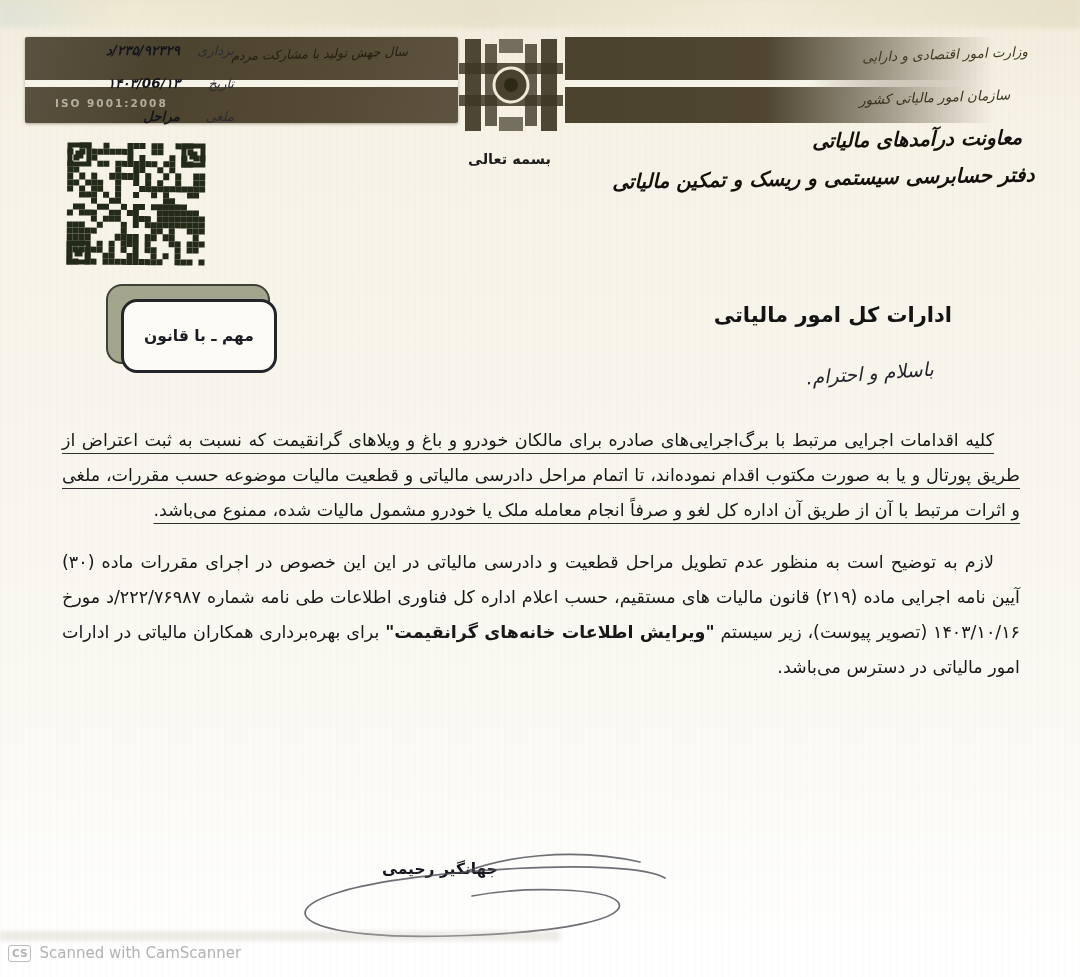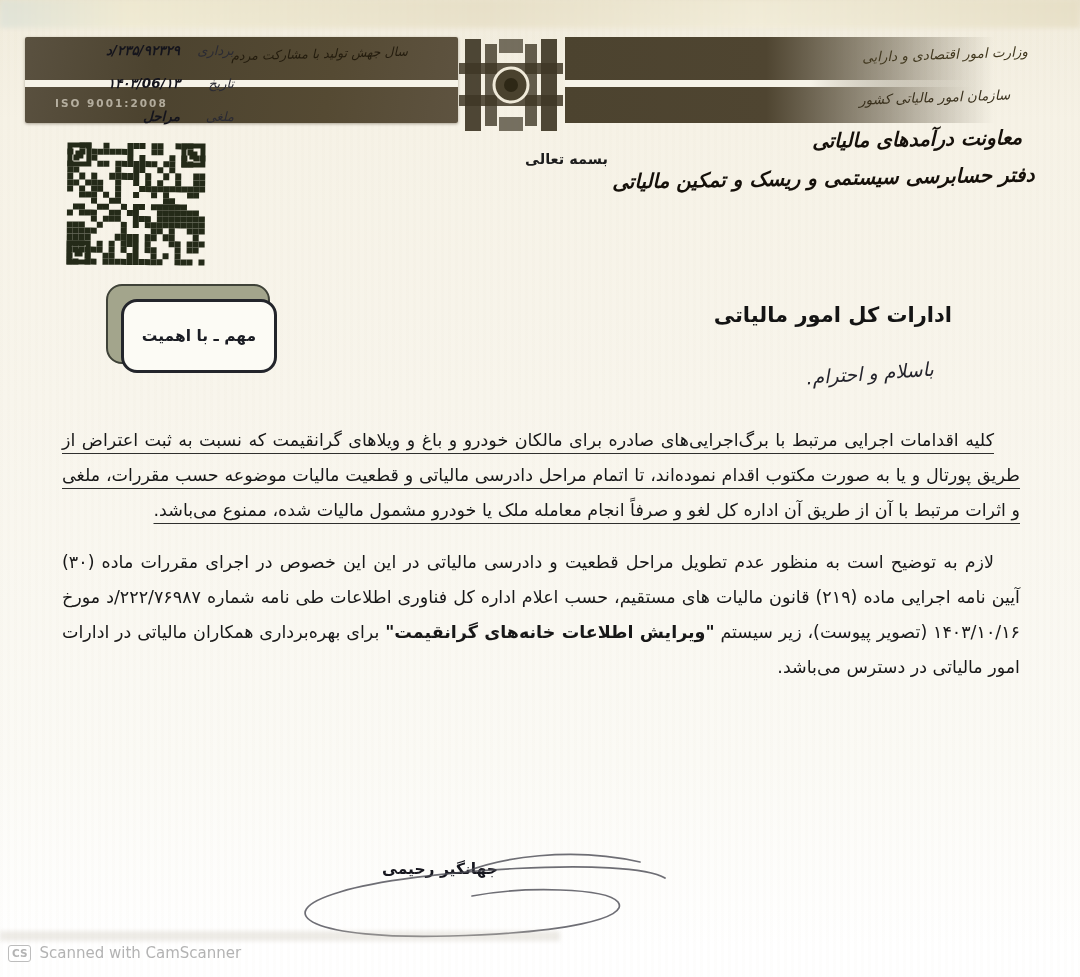--- a/index.html
+++ b/index.html
@@ -48,21 +48,21 @@
   .lh1{top:46px;right:52px;font-size:13.5px;color:#41381f;transform:rotate(-2deg)}
   .lh2{top:89px;right:70px;font-size:13.5px;color:#39301c;transform:rotate(-2deg)}
   .lh3{top:127px;right:58px;font-size:20px;font-weight:bold;color:#15100a;transform:rotate(-1deg)}
   .lh4{top:166px;right:46px;font-size:20px;font-weight:bold;color:#15100a;transform:rotate(-1deg)}
   
   .ref{position:absolute;top:42px;left:14px;width:220px;direction:rtl}
   .ref-row{display:flex;align-items:baseline;gap:12px;height:33px}
   .ref-label{font-size:13px;font-style:italic;color:#2b2b33;min-width:42px}
   .ref-value{font-size:13.5px;font-weight:bold;font-style:italic;color:#14141c;letter-spacing:.5px}
   
-  .bismillah{position:absolute;top:151px;left:468px;width:140px;text-align:right;
+  .bismillah{position:absolute;top:151px;left:468px;width:140px;text-align:left;
     font-size:14.5px;font-weight:bold;color:#1d1d1d;direction:rtl}
   
   .qr{position:absolute;left:67px;top:143px;width:138px;height:122px;transform:rotate(.5deg)}
   .qr-grid{position:absolute;inset:0;display:grid;grid-template-columns:repeat(23,1fr);grid-auto-rows:1fr}
   .qr-grid i{background:#242a18;display:block}
   .finder{position:absolute;width:24px;height:24px;border:5px solid #242a18;box-sizing:border-box}
   .finder::after{content:"";position:absolute;inset:3px;background:#242a18}
   .finder.tl{left:0;top:0}.finder.tr{right:0;top:0}.finder.bl{left:0;bottom:0}
   
   .stamp{position:absolute;left:106px;top:284px;width:190px;height:100px}
@@ -615,21 +615,21 @@
       <i style="background:transparent"></i>
       <i style=""></i>
     </div>
   <div class="finder tl"></div>
   <div class="finder tr"></div>
   <div class="finder bl"></div>
 </div>
 
 <div class="stamp">
   <div class="stamp-back"></div>
-  <div class="stamp-front">مهم ـ با اهمیت</div>
+  <div class="stamp-front">مهم ـ با قانون</div>
 </div>
 
 <div class="recipient">ادارات کل امور مالیاتی</div>
 <div class="salutation">باسلام و احترام.</div>
 
 <div class="letter-body">
   <p class="p2">کلیه اقدامات اجرایی مرتبط با برگ‌اجرایی‌های صادره برای مالکان خودرو و باغ و ویلاهای گرانقیمت که نسبت به ثبت اعتراض از طریق پورتال و یا به صورت مکتوب اقدام نموده‌اند، تا اتمام مراحل دادرسی مالیاتی و قطعیت مالیات موضوعه حسب مقررات، ملغی و اثرات مرتبط با آن از طریق آن اداره کل لغو و صرفاً انجام معامله ملک یا خودرو مشمول مالیات شده، ممنوع می‌باشد.</p>
   <p class="p3"><span>لازم به توضیح است به منظور عدم تطویل مراحل قطعیت و دادرسی مالیاتی در این این خصوص در اجرای مقررات ماده (۳۰) آیین نامه اجرایی ماده (۲۱۹) قانون مالیات های مستقیم، حسب اعلام اداره کل فناوری اطلاعات طی نامه شماره ۲۲۲/۷۶۹۸۷/د مورخ ۱۴۰۳/۱۰/۱۶ (تصویر پیوست)، زیر سیستم </span><span class="bold-seg">"ویرایش اطلاعات خانه‌های گرانقیمت"</span><span> برای بهره‌برداری همکاران مالیاتی در ادارات امور مالیاتی در دسترس می‌باشد.</span></p>
 </div>
 

